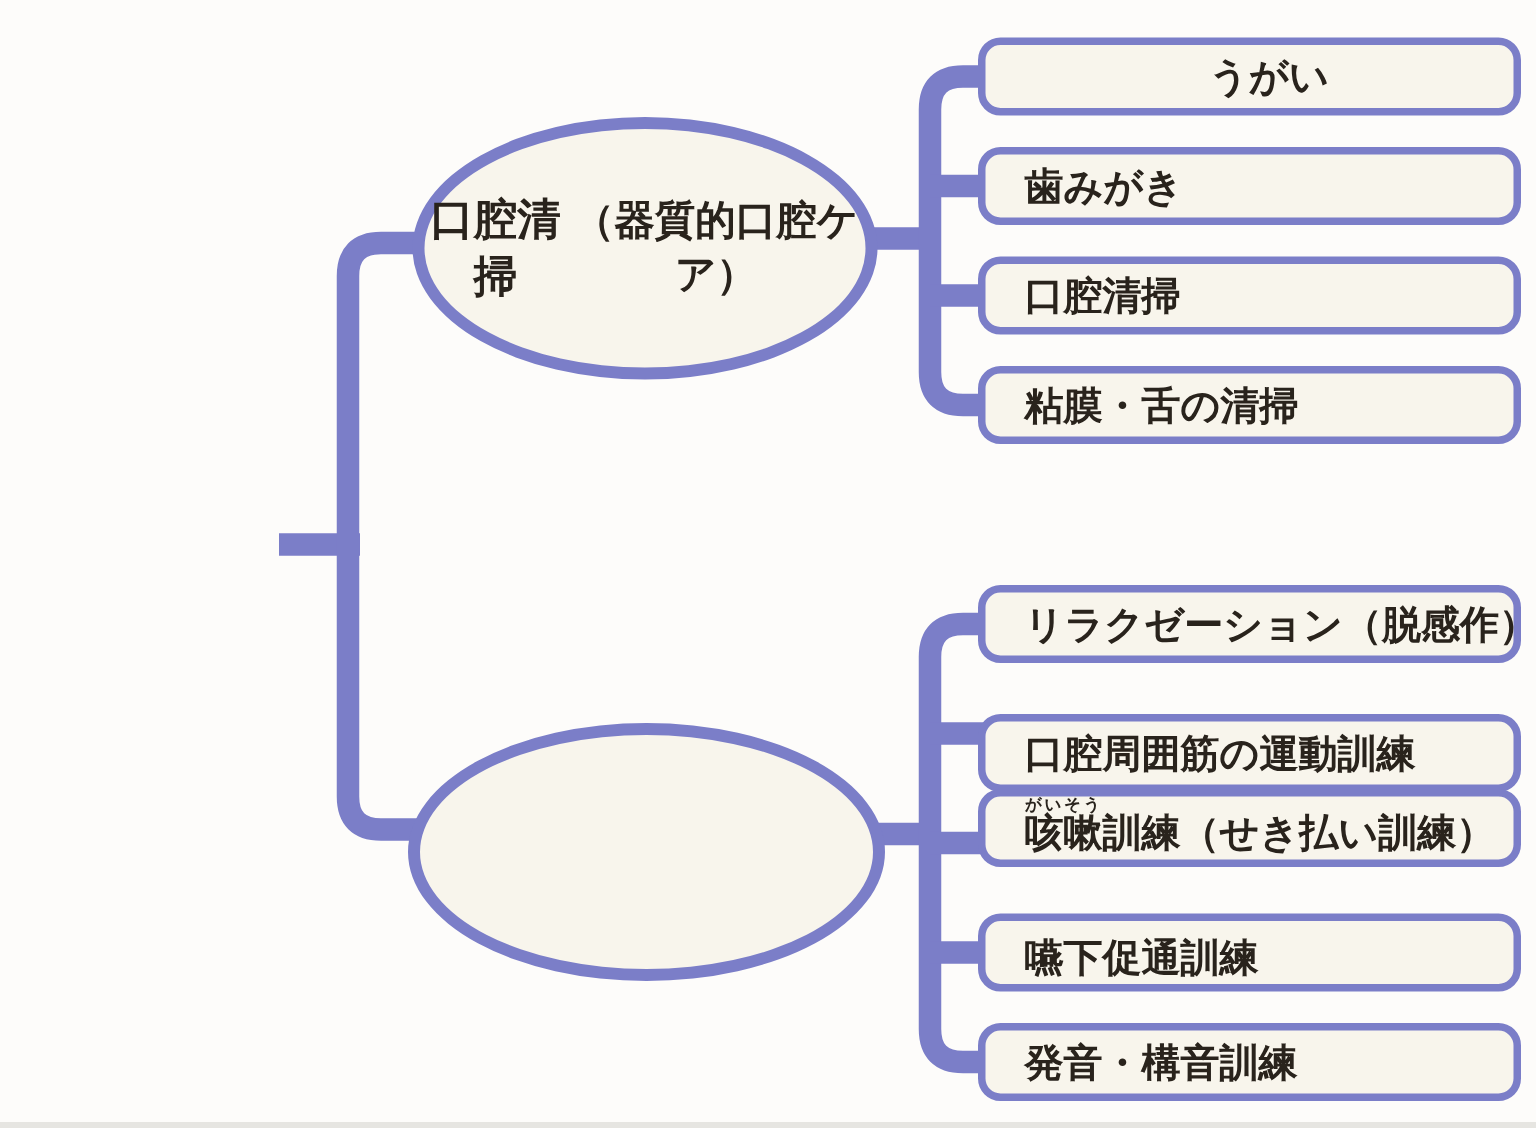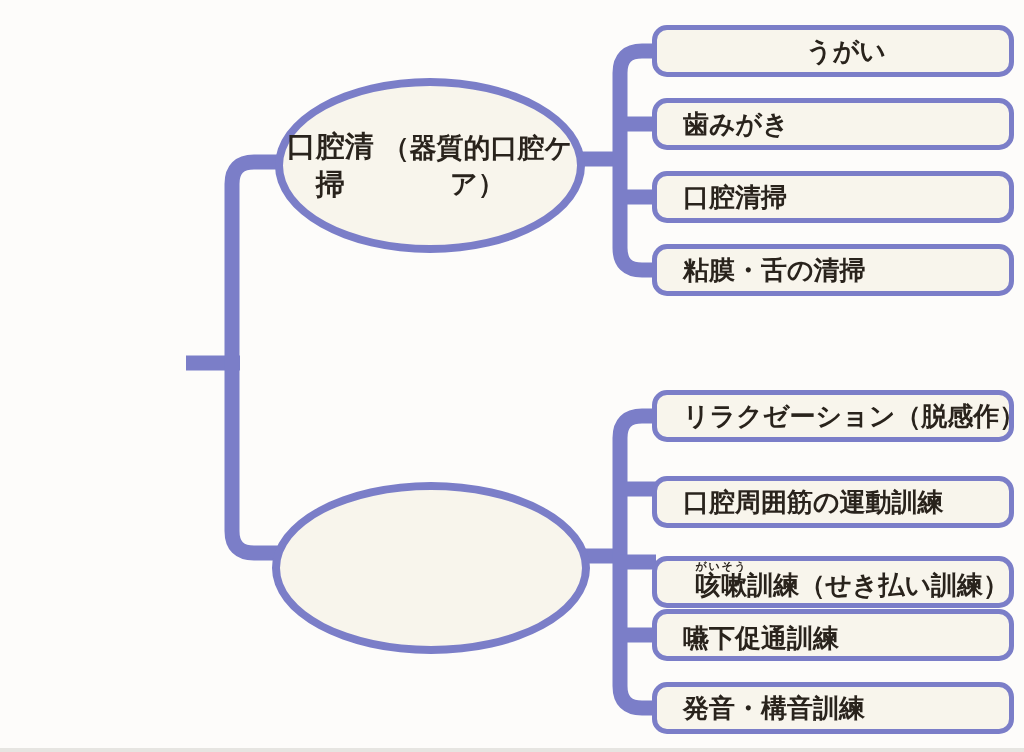--- a/index.html
+++ b/index.html
@@ -127,21 +127,21 @@
         <span>粘膜・舌の清掃</span>
       </div>
     </div>
   <div>
       <div class="leaf" style="top: 390px; text-align: center;">
         <span>リラクゼーション（脱感作）</span>
       </div>
       <div class="leaf" style="top: 463px; margin-top: 13px;">
         <span>口腔周囲筋の運動訓練</span>
       </div>
-      <div class="leaf" style="top: 556px; justify-content: flex-end;">
+      <div class="leaf" style="top: 526px;">
         <span><ruby>咳<rt>がい</rt></ruby><ruby>嗽<rt>そう</rt></ruby>訓練（せき払い訓練）</span>
       </div>
       <div class="leaf" style="top: 609px; align-items: flex-end;">
         <span>嚥下促通訓練</span>
       </div>
       <div class="leaf" style="top: 682px;">
         <span>発音・構音訓練</span>
       </div>
     </div>
 

